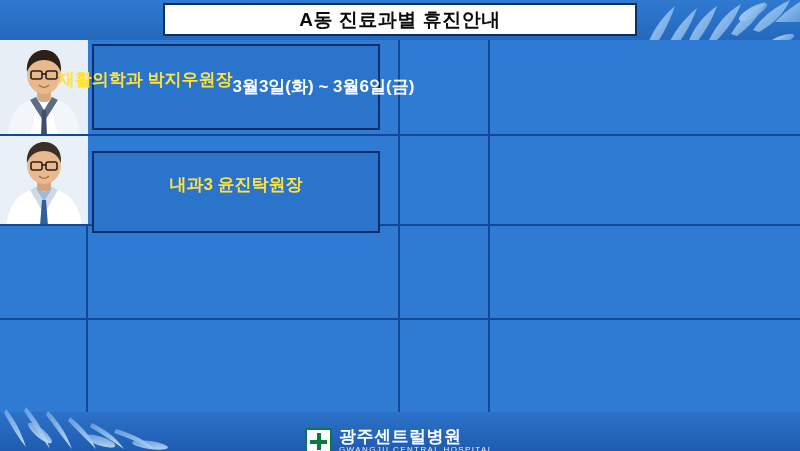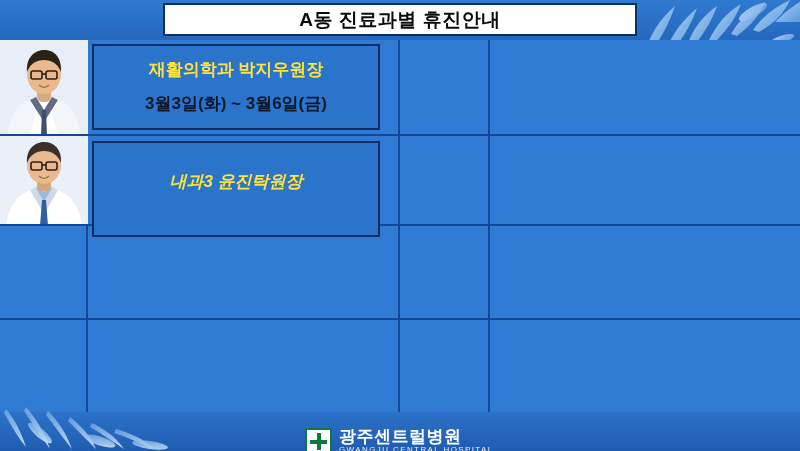--- a/index.html
+++ b/index.html
@@ -102,36 +102,35 @@
   }
   .photo svg { display: block; }
 
   
   .notice {
     position: absolute;
     box-sizing: border-box;
     background: #2a74cc;
     border: 2px solid #0d2f66;
     display: flex;
-    flex-direction: column;
     align-items: center;
     justify-content: center;
   }
   .notice-line1 {
     font-size: 17px;
     font-weight: bold;
     color: #ffe23b;
     line-height: 1.2;
     margin-bottom: 14px;
     white-space: nowrap;
   }
   .notice-line2 {
     font-size: 17px;
     font-weight: bold;
-    color: #0f172a;
+    color: #ffffff;
     line-height: 1.2;
     white-space: nowrap;
   }
 
   
   #footer-band {
     position: absolute;
     left: 0;
     top: 412px;
     width: 800px;
@@ -284,21 +283,21 @@
               <rect x="31" y="26" width="11" height="8" rx="2"></rect>
               <rect x="46" y="26" width="11" height="8" rx="2"></rect>
               <line x1="42" y1="29" x2="46" y2="29"></line>
             </g>
 
             <path d="M39 40 C 42 43, 46 43, 49 40" stroke="#9c6b48" stroke-width="1.4" fill="none"></path>
           </svg>
         </span>
       </div>
       <div class="cell main-cell">
-        <div class="notice" style="left:4px; top:5px; width:288px; height:96px;font-style:italic;">
+        <div class="notice" style="left:4px; top:15px; width:288px; height:82px;">
           <span class="notice-line1">내과3 윤진탁원장</span>
         </div>
       </div>
       <div class="cell mid-cell"></div>
       <div class="cell last-cell"></div>
     </div>
 
     <div class="grid-row" style="top:186px; height:94px;">
       <div class="cell photo-cell"></div>
       <div class="cell main-cell"></div>

